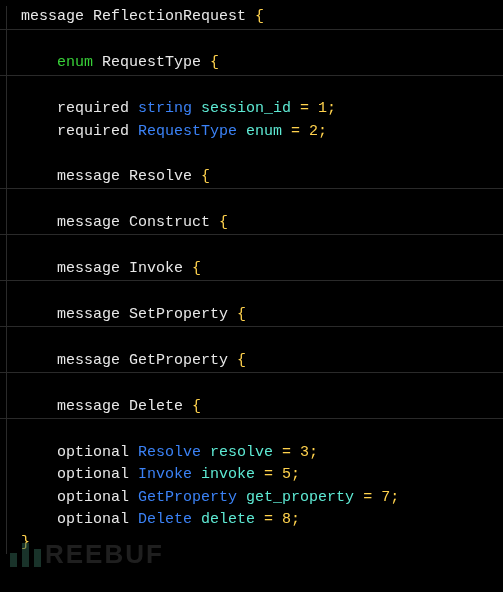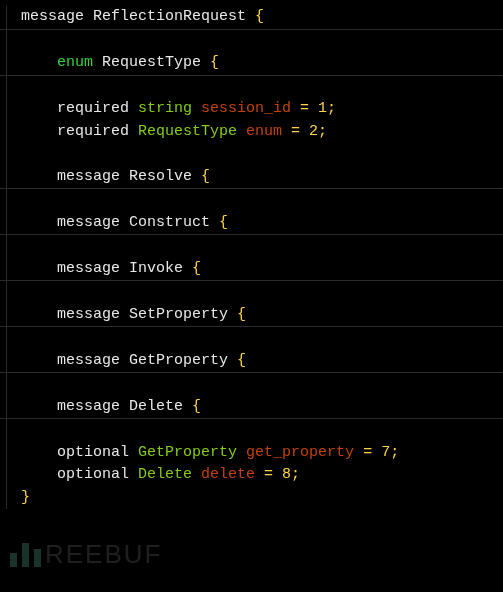--- a/index.html
+++ b/index.html
@@ -24,24 +24,24 @@
     text-decoration: underline;
   }
   .sep {
     height: 1px;
     background: #2a2a2a;
     margin: 0;
   }
   .kw-msg { color: #e8e8e8; }
   .kw-enum { color: #38d138; }
   .kw-mod { color: #e8e8e8; text-align: right; }
-  .type { color: #84cc16; }
+  .type { color: #3b82f6; }
   .name { color: #e8e8e8; }
   .brace { color: #ffd24d; }
-  .field { color: #c2410c; }
+  .field { color: #5eead4; }
   .punct { color: #ffd24d; }
   .end-brace { color: #ffd24d; }
   .watermark {
     position: absolute;
     left: 10px;
     bottom: 18px;
     display: flex;
     align-items: center;
     opacity: 0.55;
     pointer-events: none;
@@ -54,21 +54,21 @@
   }
   .wm-bars span {
     display: inline-block;
     width: 7px;
     background: #2e5e4e;
   }
   .wm-text {
     color: #3a3a3a;
     font-family: Arial, sans-serif;
     font-size: 26px;
-    font-weight: normal;
+    font-weight: bold;
     letter-spacing: 2px;
   }
 </style>
 </head>
 <body>
 
 <div class="code-container">
 
 <div class="line"><span class="kw-msg">message</span><span> </span><span class="name">ReflectionRequest</span><span> </span><span class="brace">{</span></div>
 <div class="sep"></div>
@@ -109,22 +109,24 @@
 <div class="line"><span>    </span><span class="kw-msg">message</span><span> </span><span class="name">GetProperty</span><span> </span><span class="brace">{</span></div>
 <div class="sep"></div>
 
 <div class="line"> </div>
 
 <div class="line"><span>    </span><span class="kw-msg">message</span><span> </span><span class="name">Delete</span><span> </span><span class="brace">{</span></div>
 <div class="sep"></div>
 
 <div class="line"> </div>
 
+<div class="line"><span>    </span><span class="kw-mod">optional</span><span> </span><span class="type">Resolve</span><span> </span><span class="field">resolve</span><span class="punct"> = 3;</span></div>
 
 
+<div class="line"><span>    </span><span class="kw-mod">optional</span><span> </span><span class="type">Invoke</span><span> </span><span class="field">invoke</span><span class="punct"> = 5;</span></div>
 
 
 <div class="line"><span>    </span><span class="kw-mod">optional</span><span> </span><span class="type">GetProperty</span><span> </span><span class="field">get_property</span><span class="punct"> = 7;</span></div>
 
 <div class="line"><span>    </span><span class="kw-mod">optional</span><span> </span><span class="type">Delete</span><span> </span><span class="field">delete</span><span class="punct"> = 8;</span></div>
 
 <div class="line"><span class="end-brace">}</span></div>
 
 </div>
 

